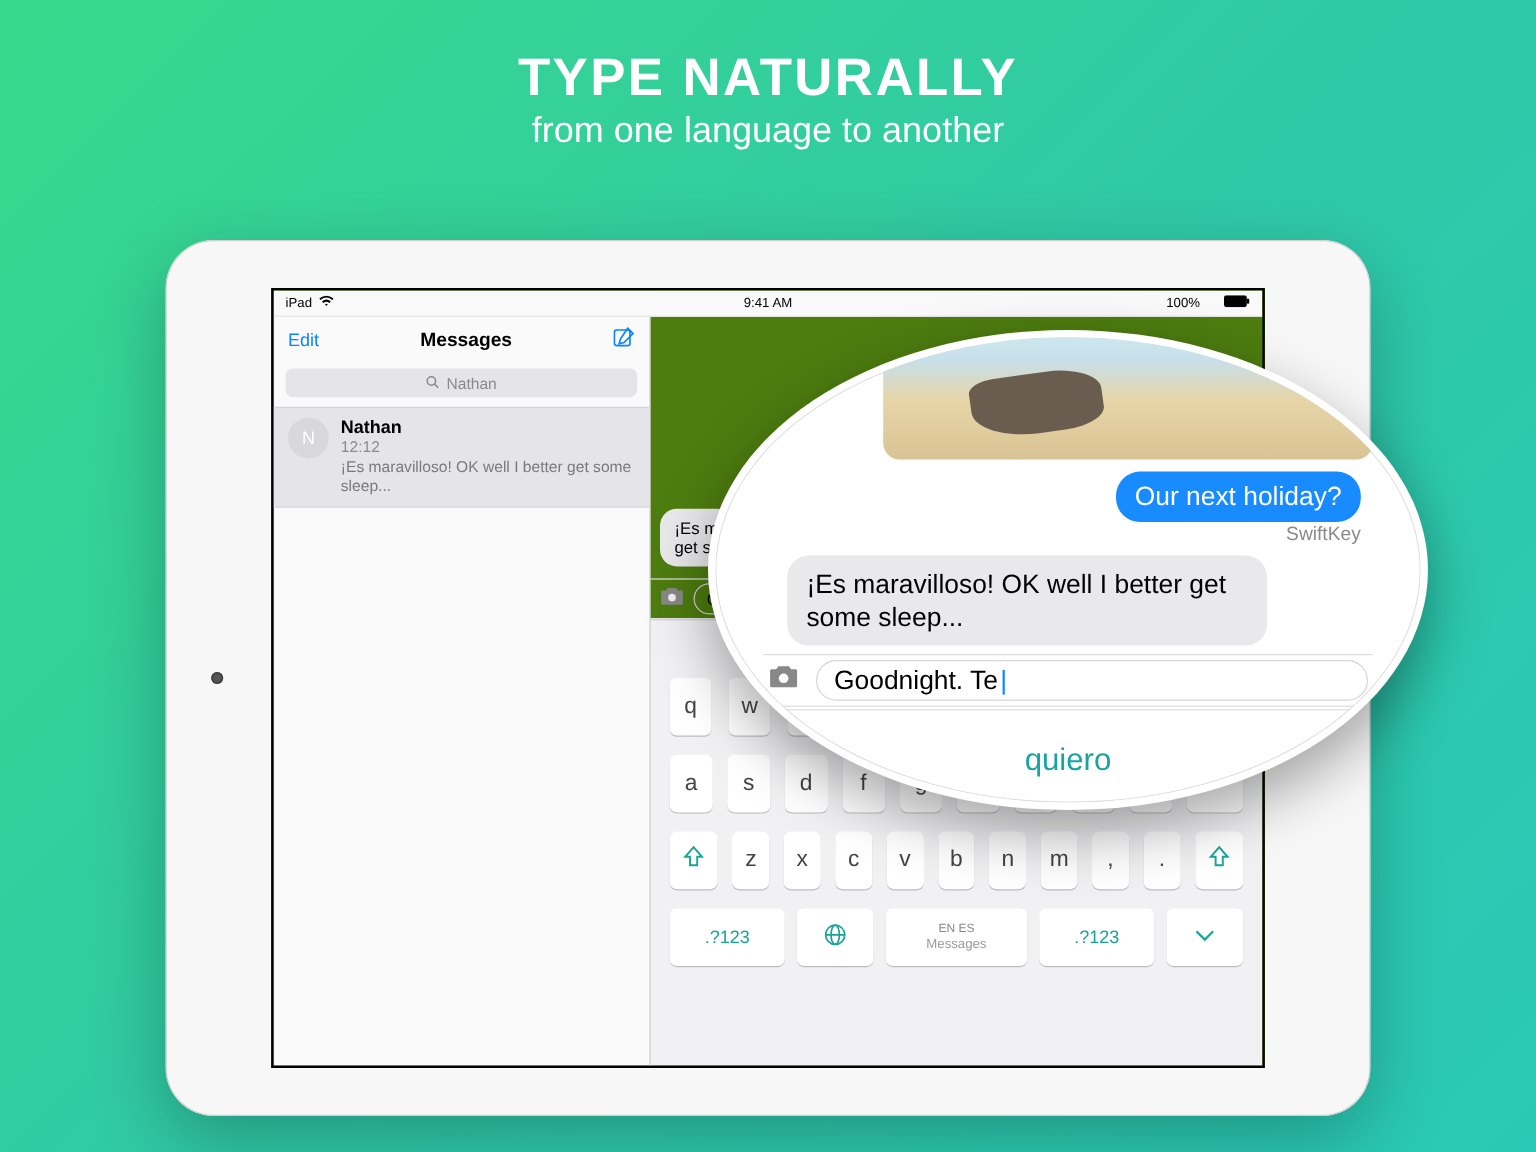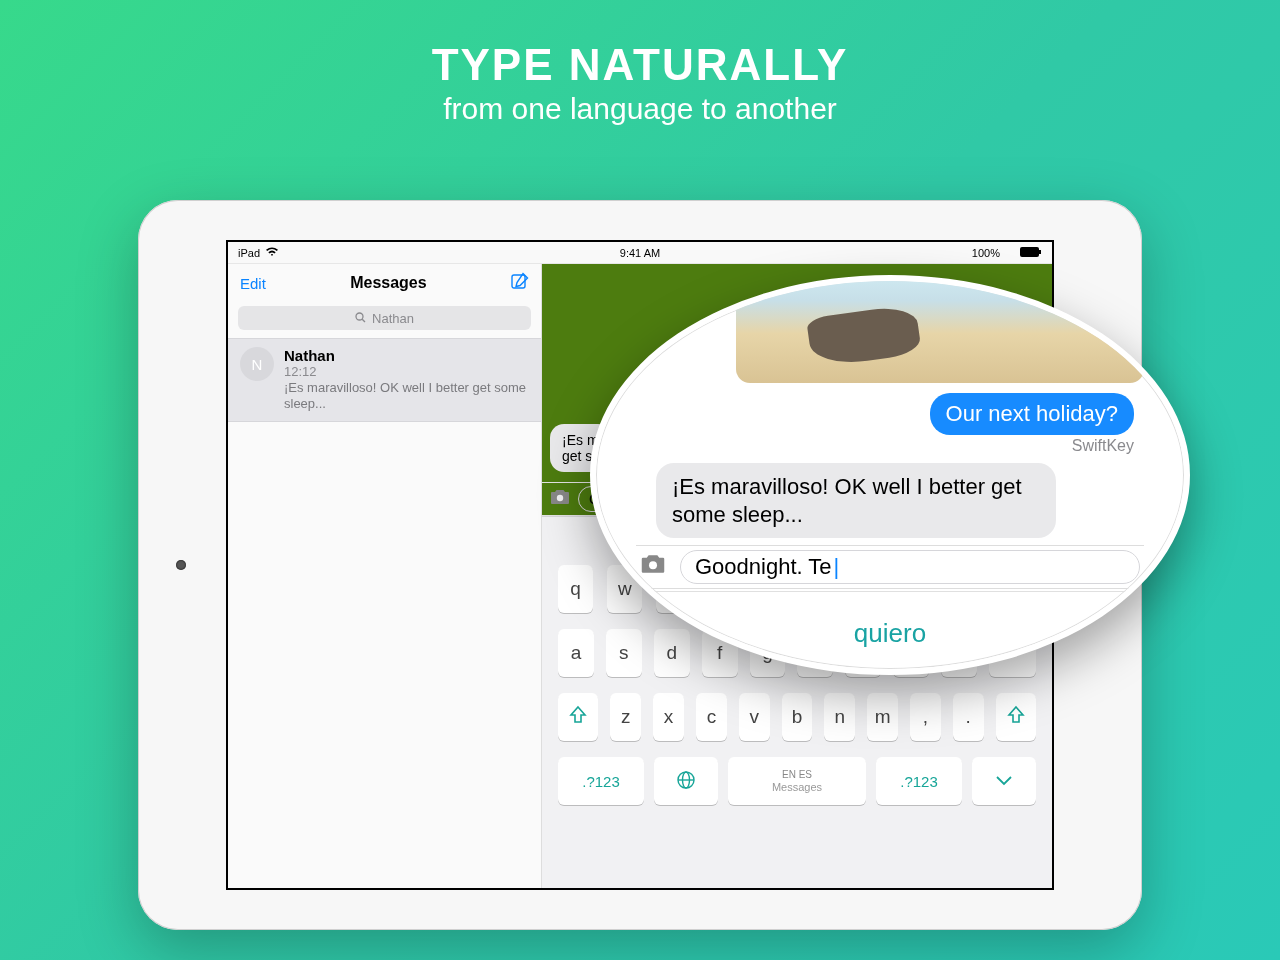--- a/index.html
+++ b/index.html
@@ -103,21 +103,21 @@
   .sug.accent { color: #1aa; }
 
   .krow { display: flex; padding: 8px 16px; gap: 12px; justify-content: center; }
   .key {
     background: #fff; border-radius: 6px; box-shadow: 0 1px 0 rgba(0,0,0,.22);
     display: flex; align-items: center; justify-content: center;
     font-size: 19px; color: #444; height: 48px;
   }
   .key.letter { width: 58px; }
   .key.wide   { width: 76px; }
-  .key.mod    { width: 86px; color: #17a598; font-size: 15px; }
+  .key.mod    { width: 96px; color: #17a598; font-size: 15px; }
   .key.space  { flex: 1; font-size: 10px; color: #888; flex-direction: column; gap: 1px; }
   .key.space .brand { font-size: 11px; color: #999; }
   .key .icon-accent { color: #17a598; }
   .krow.row4 { padding-left: 16px; padding-right: 16px; gap: 10px; }
   .krow.row1 .key.letter { width: 64px; }
   .krow.row1 { gap: 14px; }
 
   .zoom {
     position: absolute;
     left: 590px; top: 275px;

